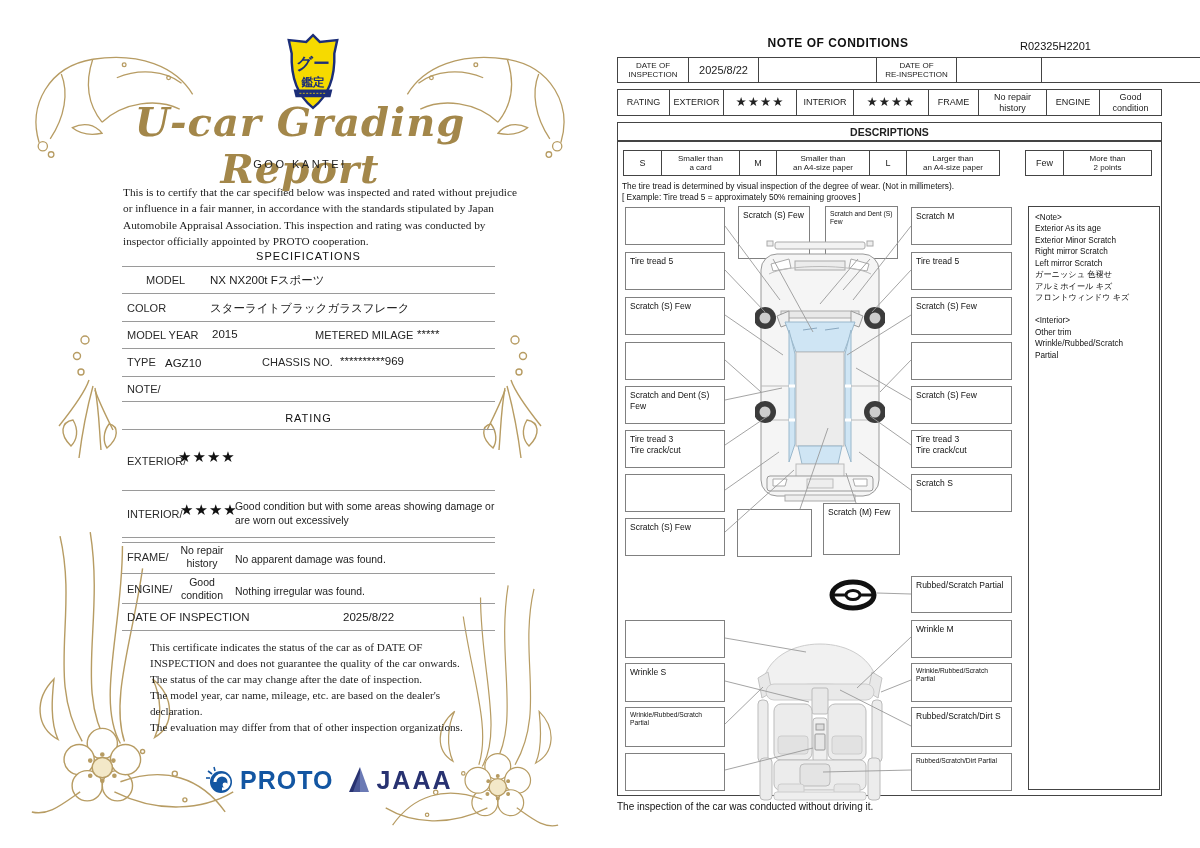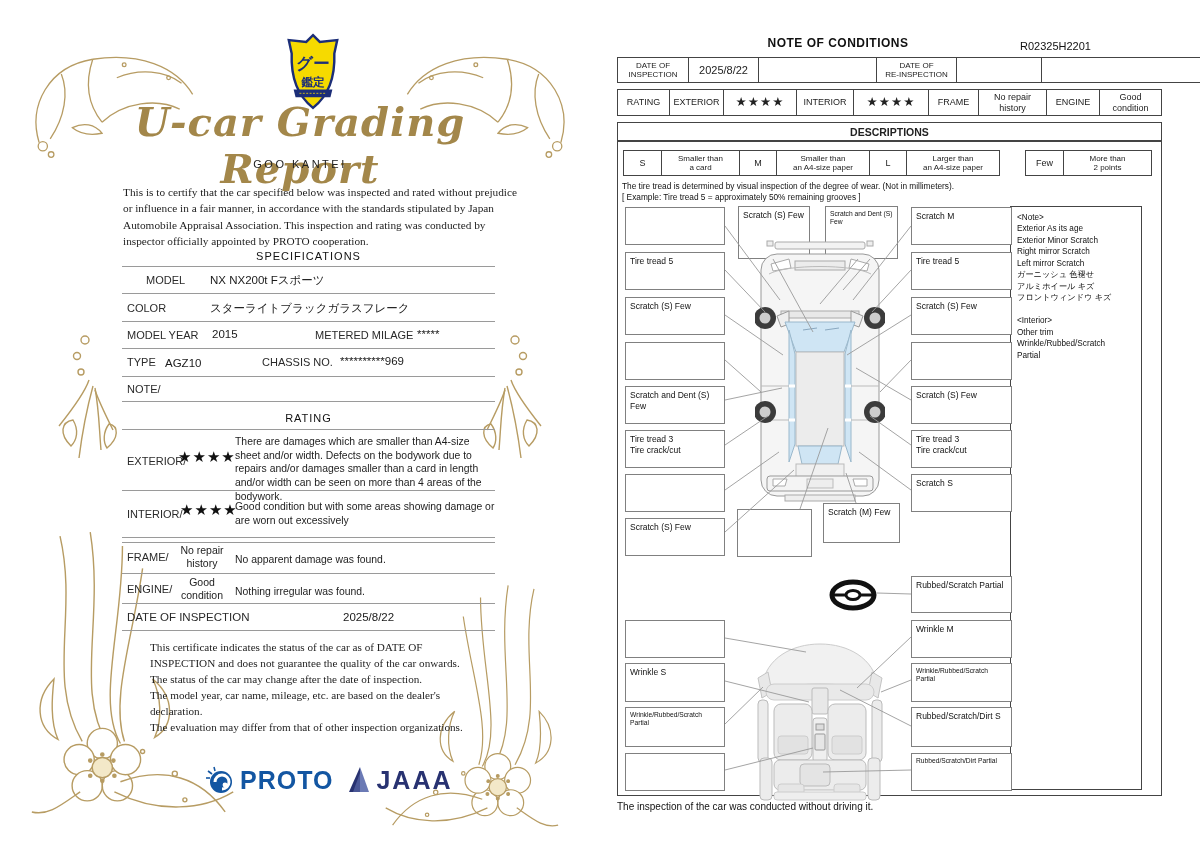--- a/index.html
+++ b/index.html
@@ -170,21 +170,20 @@
   <div class="hline" style="left:122px;top:429px;width:373px"></div>
   <div class="hline" style="left:122px;top:490px;width:373px"></div>
   <div class="hline" style="left:122px;top:537px;width:373px"></div>
   <div class="hline" style="left:122px;top:542px;width:373px"></div>
   <div class="hline" style="left:122px;top:573px;width:373px"></div>
   <div class="hline" style="left:122px;top:603px;width:373px"></div>
   <div class="hline" style="left:122px;top:630px;width:373px"></div>
 
   <div class="abs lbl" style="left:127px;top:455px">EXTERIOR/</div>
   <div class="abs stars" style="left:178px;top:448px">★★★★</div>
-  <div class="abs rdesc" style="left:235px;top:435px;width:260px">There are damages which are smaller than A4-size sheet and/or width. Defects on the bodywork due to repairs and/or damages smaller than a card in length and/or width can be seen on more than 4 areas of the bodywork.</div>
 
   <div class="abs lbl" style="left:127px;top:508px">INTERIOR/</div>
   <div class="abs stars" style="left:180px;top:501px">★★★★</div>
   <div class="abs rdesc" style="left:235px;top:500px;width:260px">Good condition but with some areas showing damage or are worn out excessively</div>
 
   <div class="abs lbl" style="left:127px;top:551px">FRAME/</div>
   <div class="abs ctr2" style="left:170px;top:544px;width:64px">No repair
 history</div>
   <div class="abs rdesc" style="left:235px;top:553px;width:260px">No apparent damage was found.</div>
 
@@ -273,21 +272,21 @@
   </div>
   <div class="tbl" style="left:425px;top:150px;width:127px;height:26px">
     <div class="cell c9" style="width:37px">Few</div>
     <div class="cell c8" style="flex:1">More than
 2 points</div>
   </div>
 
   <div class="abs tnote" style="left:22px;top:181px">The tire tread is determined by visual inspection of the degree of wear. (Not in millimeters).</div>
   <div class="abs tnote" style="left:22px;top:192px">[ Example: Tire tread 5 = approximately 50% remaining grooves ]</div>
 
-  <div class="notePanel" style="left:410px;top:206px;width:132px;height:584px">&lt;Note&gt;
+  <div class="notePanel" style="left:428px;top:206px;width:132px;height:584px">&lt;Note&gt;
 Exterior As its age
 Exterior Minor Scratch
 Right mirror Scratch
 Left mirror Scratch
 ガーニッシュ 色褪せ
 アルミホイール キズ
 フロントウィンドウ キズ
 
 &lt;Interior&gt;
 Other trim
@@ -310,21 +309,21 @@
   <div class="obox" style="left:311px;top:207px;width:101px;height:38px">Scratch M</div>
   <div class="obox" style="left:311px;top:252px;width:101px;height:38px">Tire tread 5</div>
   <div class="obox" style="left:311px;top:297px;width:101px;height:38px">Scratch (S) Few</div>
   <div class="obox" style="left:311px;top:342px;width:101px;height:38px"></div>
   <div class="obox" style="left:311px;top:386px;width:101px;height:38px">Scratch (S) Few</div>
   <div class="obox" style="left:311px;top:430px;width:101px;height:38px">Tire tread 3
 Tire crack/cut</div>
   <div class="obox" style="left:311px;top:474px;width:101px;height:38px">Scratch S</div>
 
   <div class="obox" style="left:137px;top:509px;width:75px;height:48px"></div>
-  <div class="obox" style="left:223px;top:503px;width:77px;height:40px">Scratch (M) Few</div>
+  <div class="obox" style="left:223px;top:503px;width:77px;height:52px">Scratch (M) Few</div>
 
   <svg class="abs" style="left:155px;top:238px" width="130" height="265" viewBox="0 0 130 265">
     <rect x="12" y="3" width="6" height="5" fill="#eee" stroke="#aaa"></rect>
     <rect x="112" y="3" width="6" height="5" fill="#eee" stroke="#aaa"></rect>
     <rect x="20" y="4" width="90" height="7" rx="2" fill="#f2f2f2" stroke="#aaa"></rect>
     <rect x="6" y="16" width="118" height="242" rx="16" fill="#f5f5f5" stroke="#999"></rect>
     <polygon points="16,26 34,21 36,30 18,33" fill="#fff" stroke="#aaa"></polygon>
     <polygon points="114,26 96,21 94,30 112,33" fill="#fff" stroke="#aaa"></polygon>
     <rect x="40" y="23" width="50" height="9" fill="#ececec" stroke="#aaa"></rect>
     <path d="M14,36 C32,26 98,26 116,36" fill="none" stroke="#bbb"></path>

